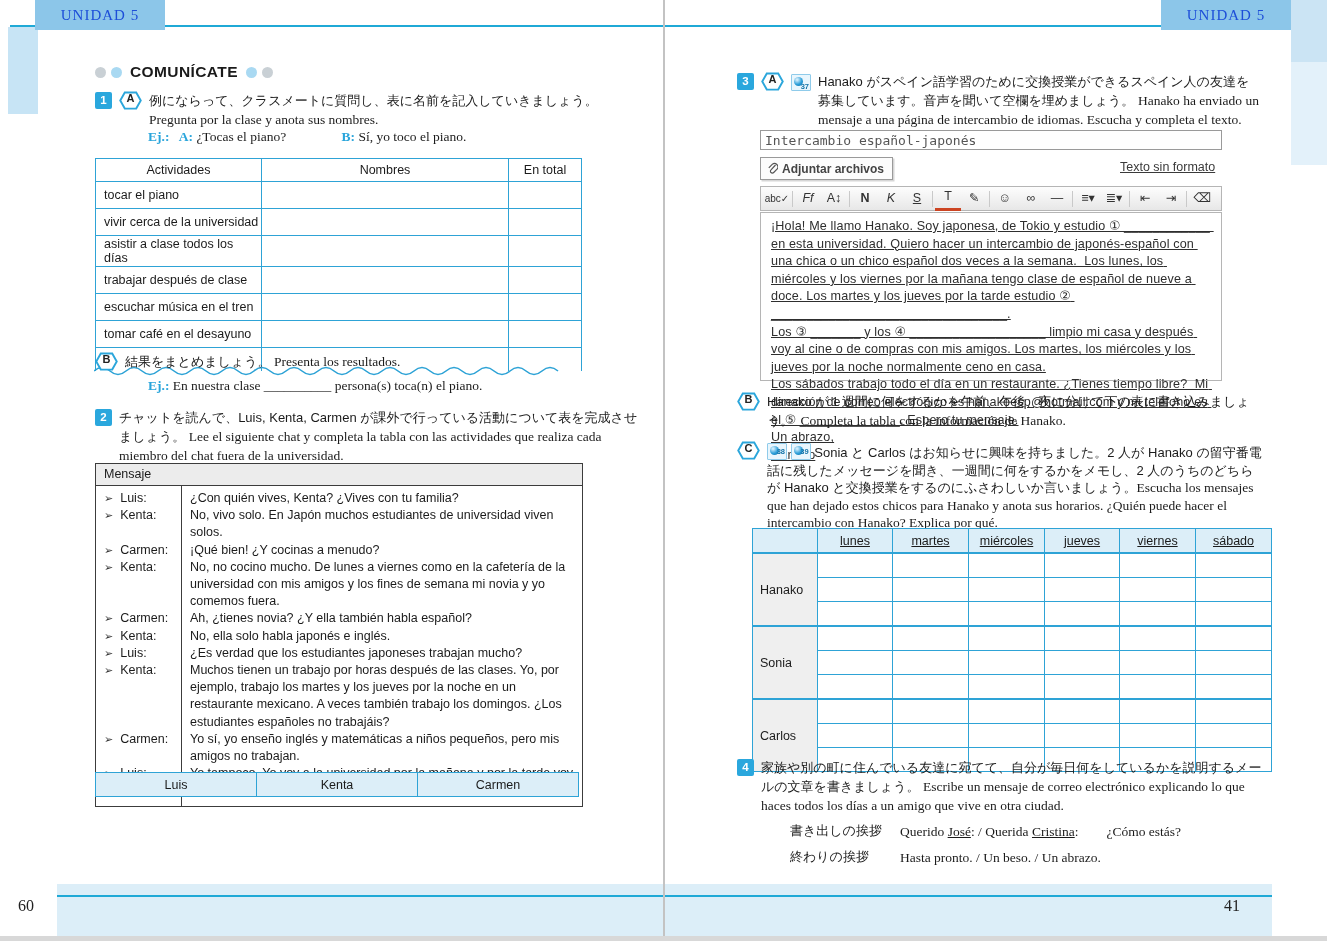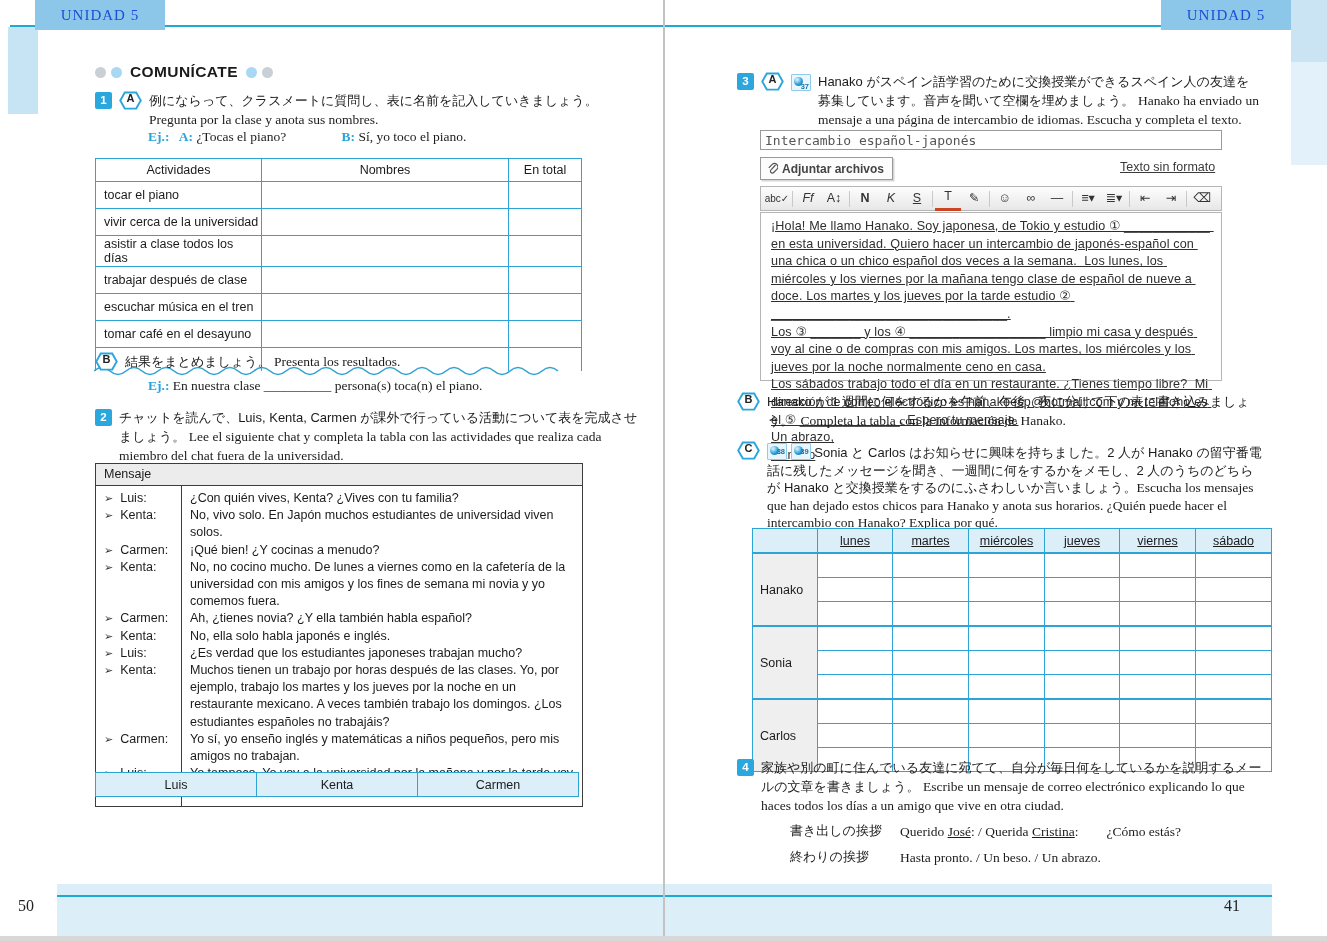--- a/index.html
+++ b/index.html
@@ -109,21 +109,21 @@
   <div class="abs band" style="left:1291px;top:62px;width:36px;height:103px;background:#E3F1FA;"></div>
   <div class="abs unitbox" style="left:35px;width:130px;"><span>UNIDAD 5</span></div>
   <div class="abs unitbox" style="left:1161px;width:130px;"><span>UNIDAD 5</span></div>
   <div class="abs footerband" style="left:57px;width:606px;">
       <div class="line"></div>
     </div>
   <div class="abs footerband" style="left:665px;width:607px;">
       <div class="line"></div>
     </div>
   <div class="abs bottomstrip"></div>
-  <div class="abs pagenum" style="left:18px;top:897px;">50</div>
+  <div class="abs pagenum" style="left:18px;top:897px;">60</div>
   <div class="abs pagenum" style="left:1224px;top:897px;">41</div>
 
   <div class="abs titlerow" style="left:95px;top:63px;">
     <span class="dot g"></span>
       <span class="dot b"></span>
     <span class="sect-title">COMUNÍCATE</span>
     <span class="dot b"></span>
       <span class="dot g"></span>
   </div>
 

